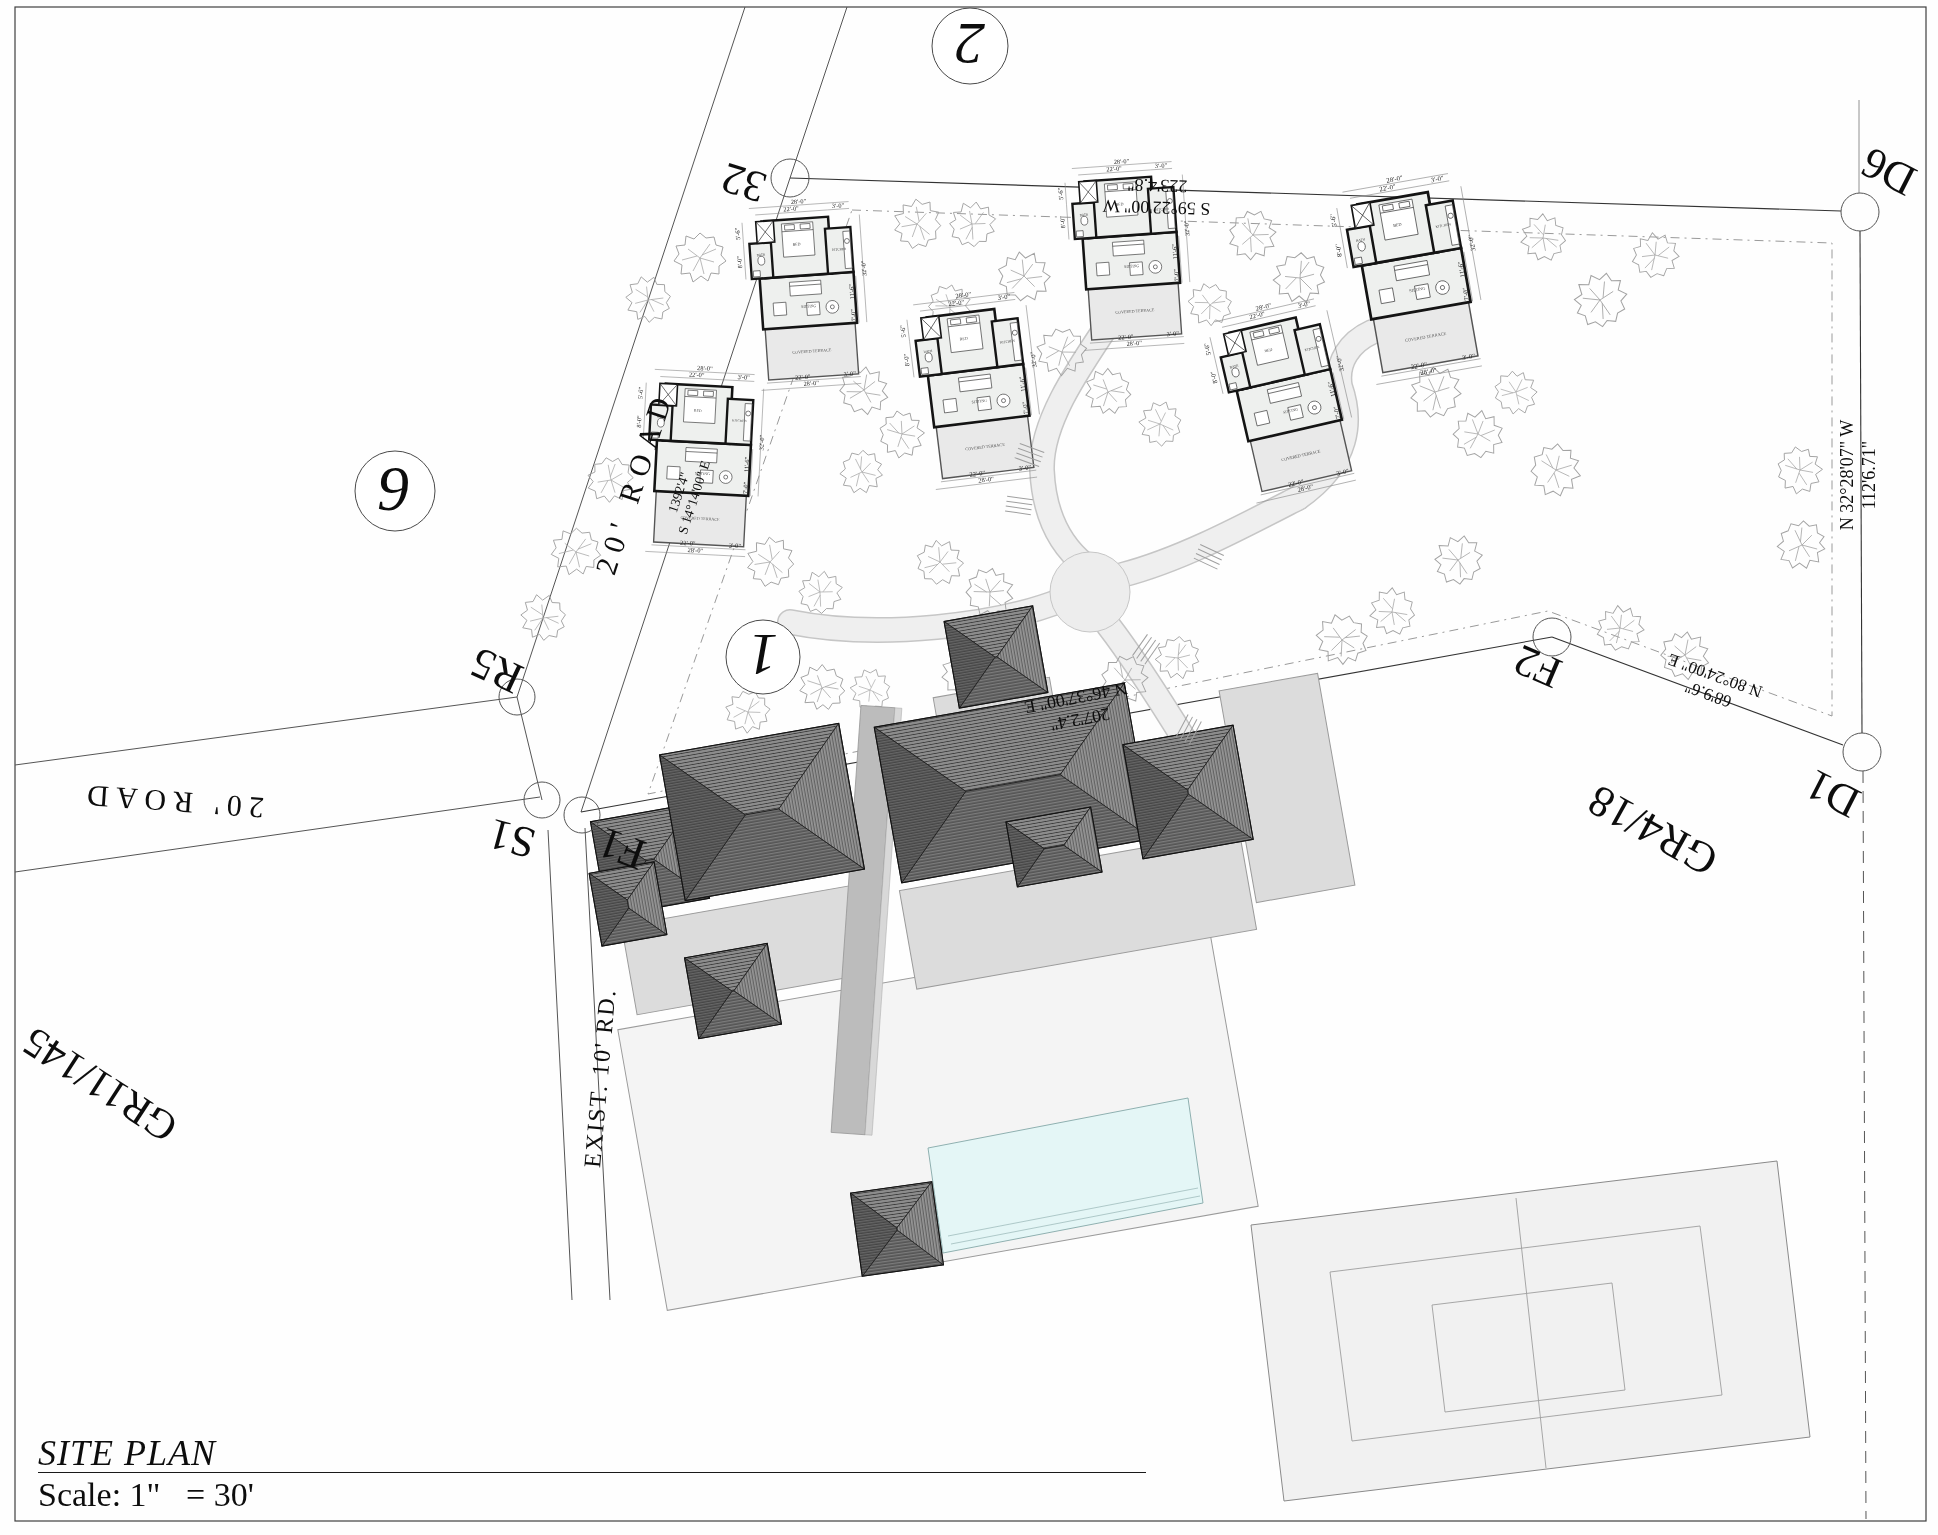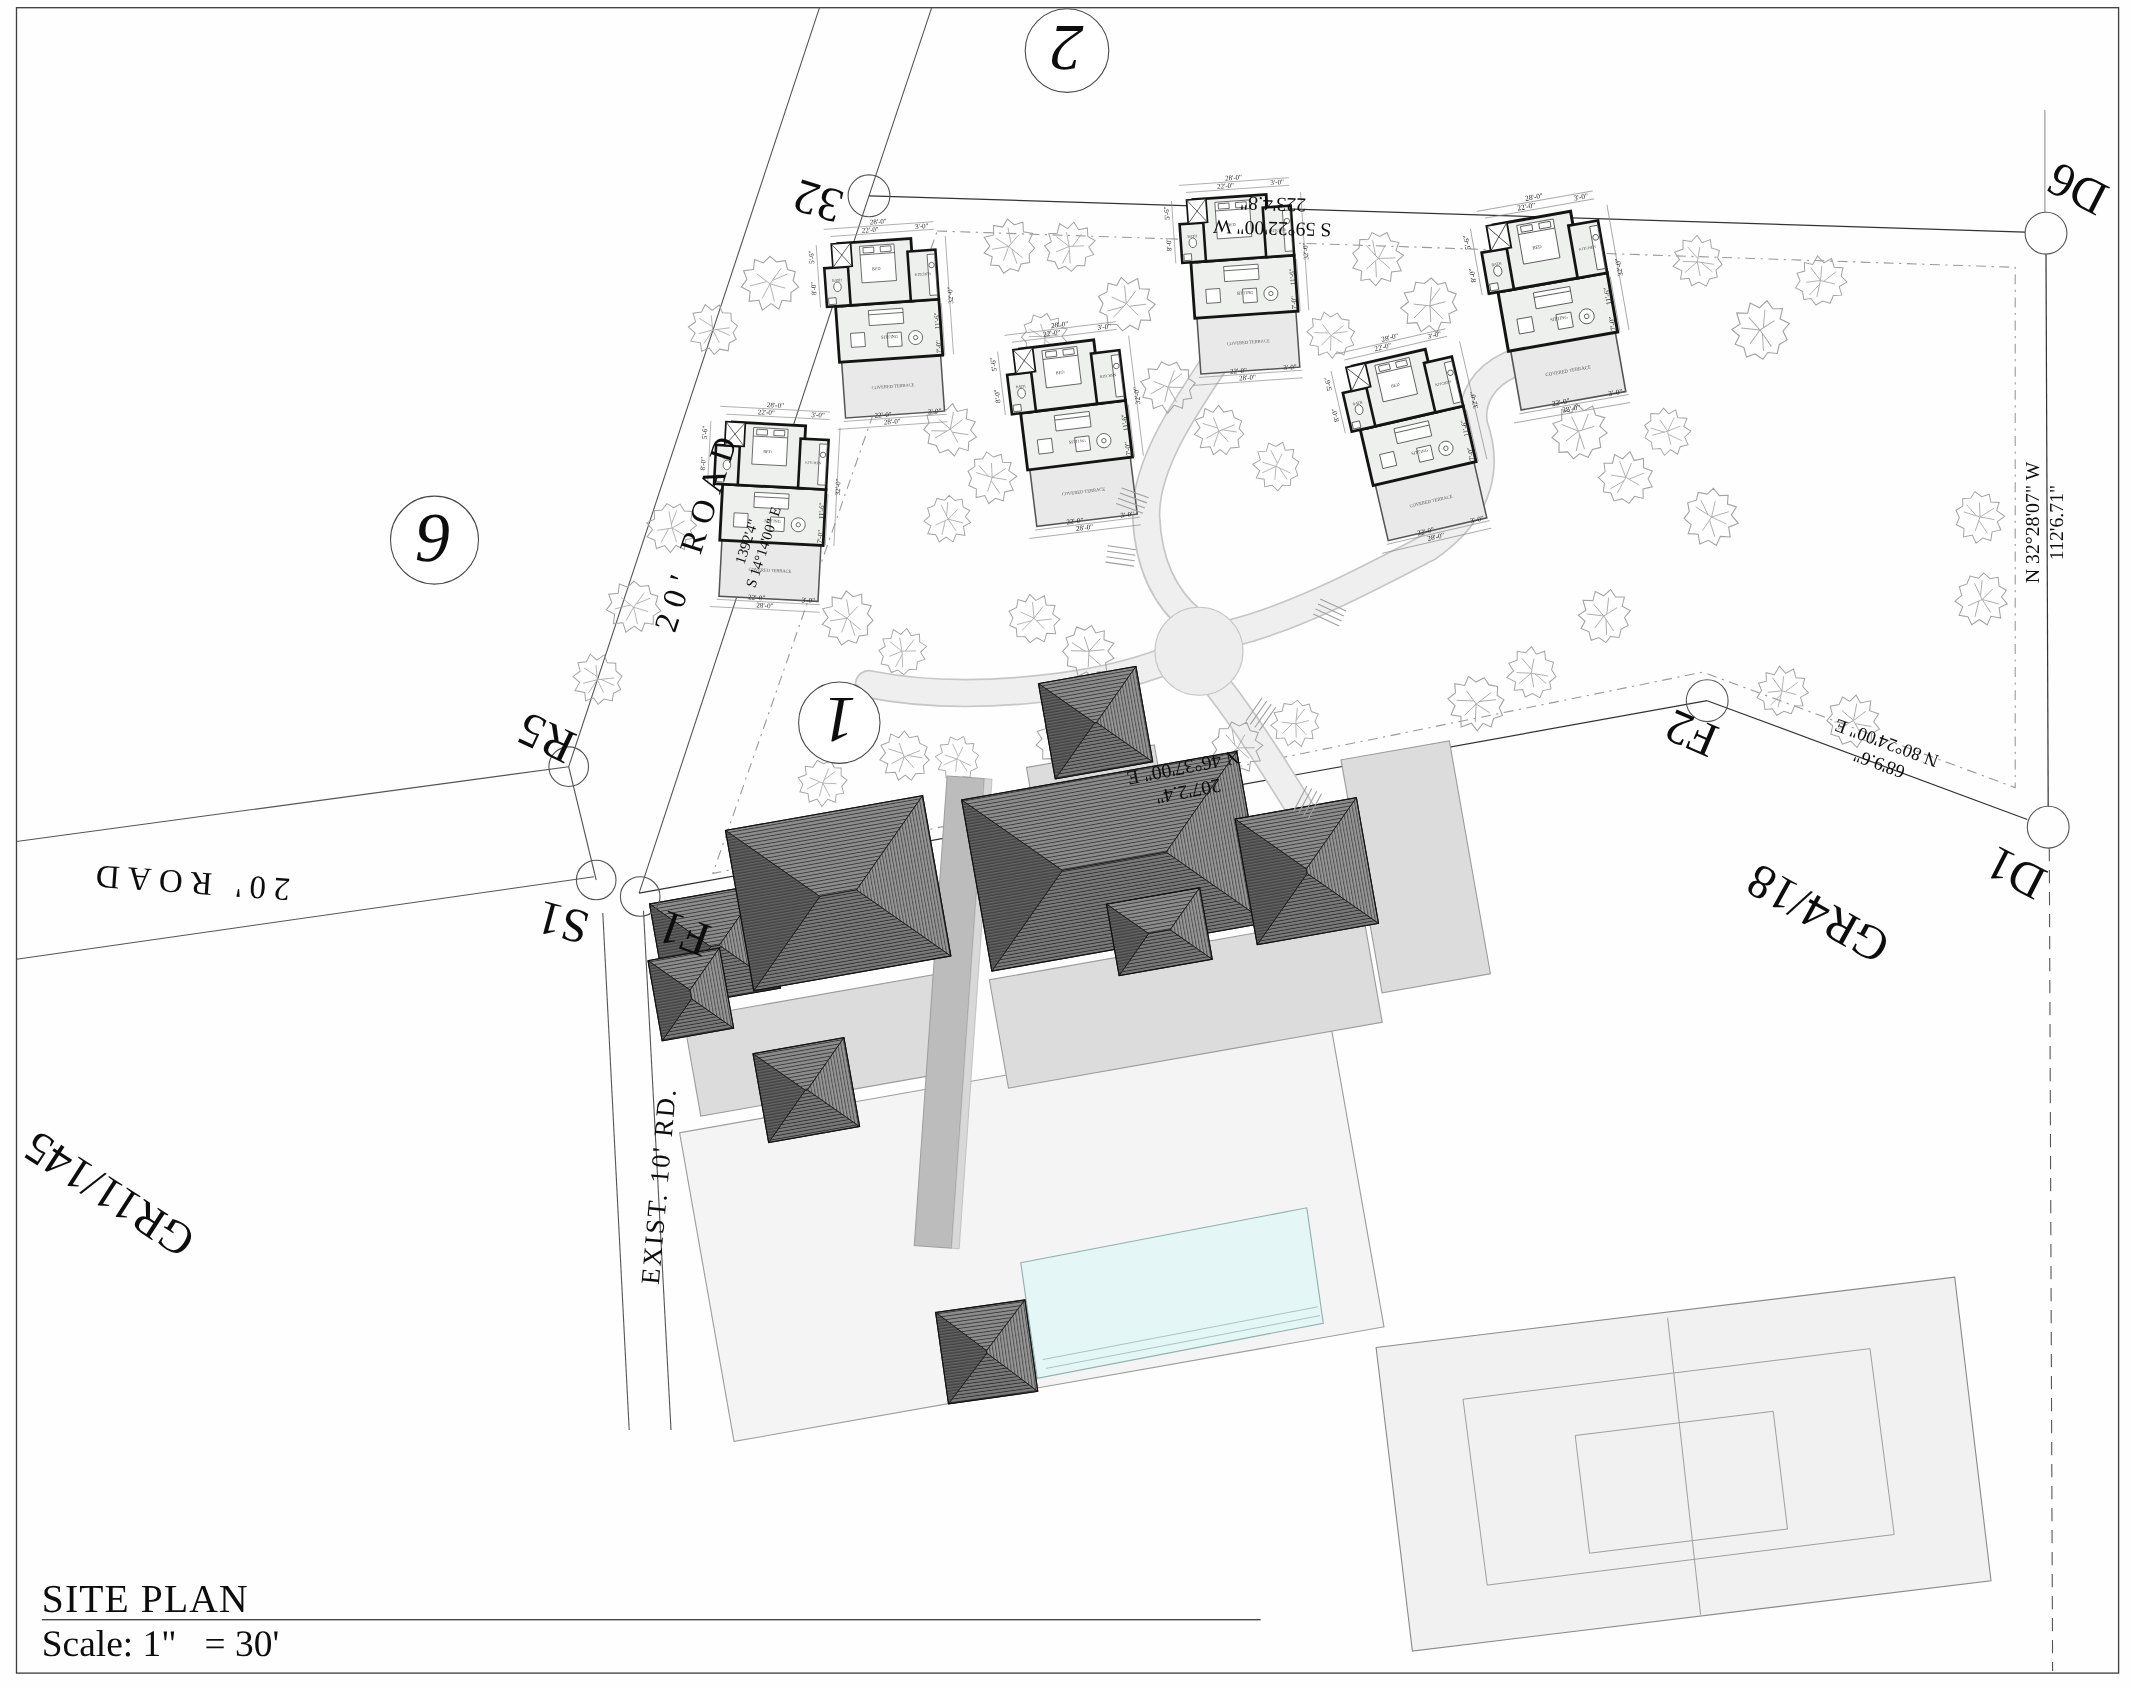--- a/index.html
+++ b/index.html
@@ -380,17 +380,17 @@
 </div>
 <div class="brg" style="left:1712px;top:684px;font-size:17px;transform:translate(-50%,-50%) rotate(200deg);">
   <span>68'9.6"</span>
   <span>N 80°24'00" E</span>
 </div>
 <div class="brg" style="left:1859px;top:475px;font-size:18px;transform:translate(-50%,-50%) rotate(-90deg);">
   <span>N 32°28'07" W</span>
   <span>112'6.71"</span>
 </div>
 
-<div class="lbl" style="left:38px;top:1434px;font-size:36px;letter-spacing:1px;">SITE PLAN</div>
+<div class="lbl" style="left:38px;top:1434px;font-size:36px;letter-spacing:1px;font-style:italic;">SITE PLAN</div>
 <div class="title-underline" style="left:38px;top:1472px;width:1108px;"></div>
 <div class="lbl pre" style="left:38px;top:1476px;font-size:34px;">Scale: 1"   = 30'</div>
 
 </div>
 
 </body></html>

